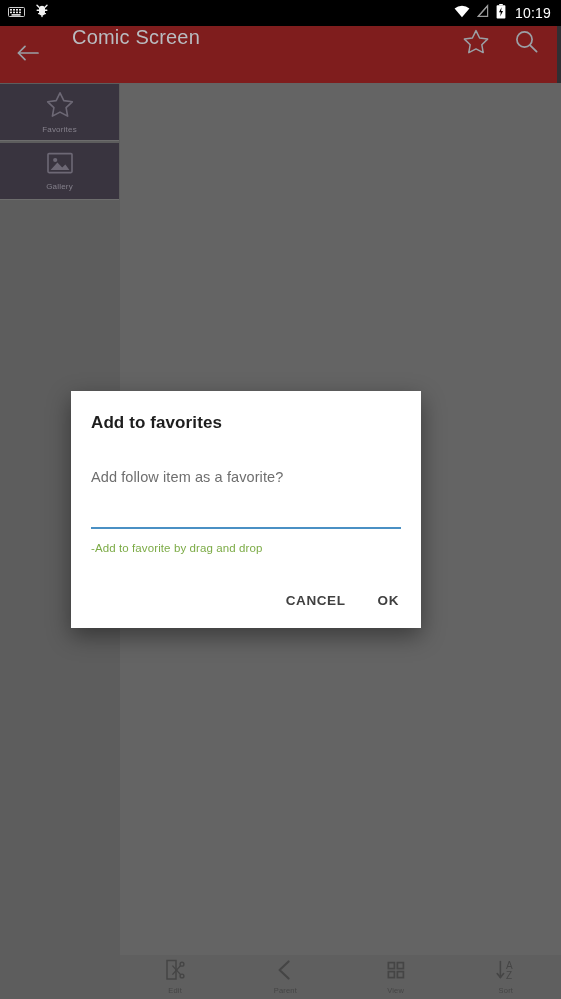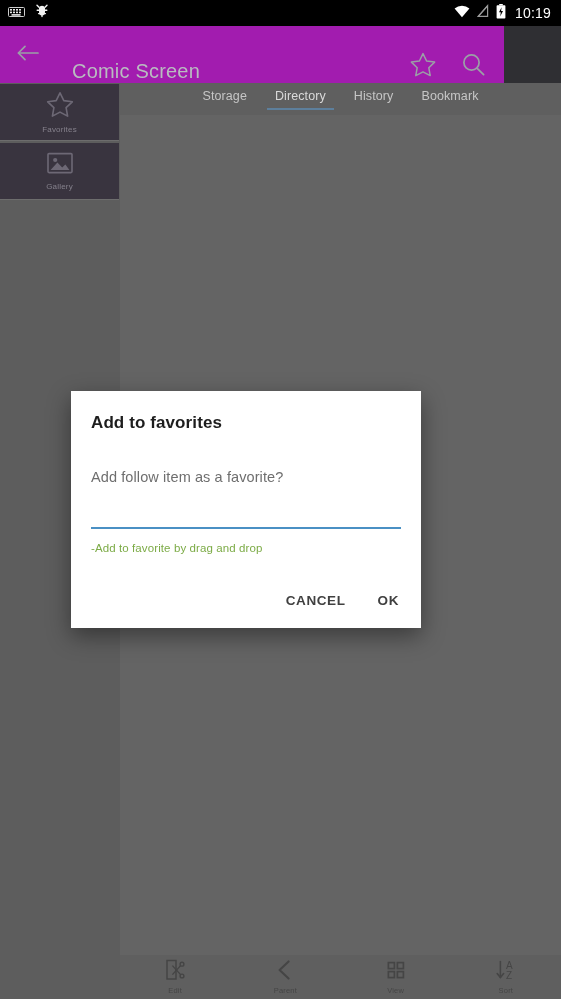--- a/index.html
+++ b/index.html
@@ -45,25 +45,25 @@
     font-size: 14px;
     letter-spacing: 0.2px;
     margin-left: 2px;
   }
   .ic { display: block; }
 
   
   .app-bar {
     position: absolute;
     top: 26px; left: 0;
-    width: 504px;
+    width: 557px;
     height: 57px;
-    background: #a21caf;
-    display: flex;
-    align-items: flex-end;
+    background: #7f1d1d;
+    display: flex;
+    align-items: flex-start;
     z-index: 8;
   }
   .app-bar .back-btn {
     width: 56px; height: 57px;
     display: flex; align-items: center; justify-content: center;
   }
   .app-title {
     color: #b9bcc0;
     font-size: 20px;
     margin-left: 16px;
@@ -362,34 +362,20 @@
         <svg width="26" height="23" viewBox="0 0 26 23">
           <rect x="1" y="1.6" width="24" height="19" rx="1" fill="none" stroke="#8d8997" stroke-width="1.6"></rect>
           <circle cx="8.2" cy="8" r="2.1" fill="#8d8997"></circle>
           <path d="M3.6 18 L10.4 10.6 L15.2 15.4 L18.4 12.4 L22.4 18 Z" fill="#8d8997"></path>
         </svg>
       </span>
       <span class="lbl">Gallery</span>
     </div>
   </div>
 
-  <div class="tab-bar">
-    <div class="tab">
-      <span>Storage</span>
-    </div>
-    <div class="tab active">
-      <span>Directory</span>
-    </div>
-    <div class="tab">
-      <span>History</span>
-    </div>
-    <div class="tab">
-      <span>Bookmark</span>
-    </div>
-  </div>
 
   <div class="bb-left-pad"></div>
   <div class="bottom-bar">
     <div class="bb-item">
       <span>
         <svg width="20" height="22" viewBox="0 0 20 22">
           <path d="M2 1.6 L11 1.6 L11 20 L2 20 Z" fill="none" stroke="#454545" stroke-width="1.5"></path>
           <g stroke="#454545" stroke-width="1.4" fill="none">
             <path d="M7.4 6.6 L15.6 15.6"></path>
             <path d="M15.6 6.6 L7.4 15.6"></path>

